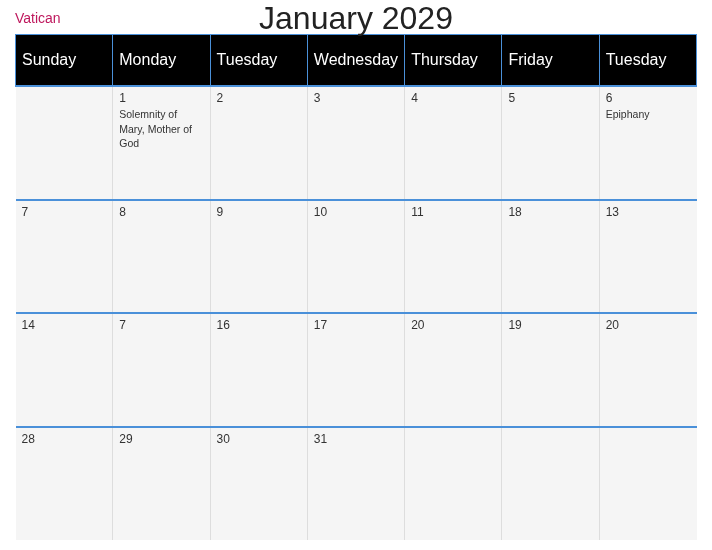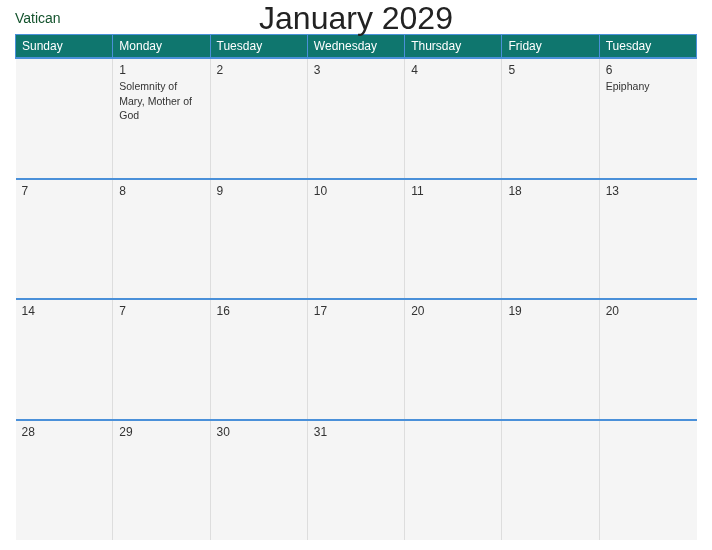--- a/index.html
+++ b/index.html
@@ -55,35 +55,35 @@
       font-size: 32px;
       font-weight: normal;
       color: #222;
       text-align: right;
       position: absolute;
       left: 50%;
       transform: translateX(-50%);
     }
     .country-label {
       font-size: 14px;
-      color: #14532d;
+      color: #be185d;
       text-align: right;
     }
     .calendar-table {
       width: 100%;
       border-collapse: collapse;
       flex: 1;
     }
     .calendar-table thead tr th {
-      background: #0f766e;
+      background: #000000;
       color: #fff;
-      font-size: 12px;
+      font-size: 16px;
       font-weight: normal;
       text-align: left;
-      padding: 4px 6px;
+      padding: 16px 6px;
       border: 1px solid #4a90d9;
     }
     .calendar-table tbody tr {
       border-top: 2px solid #4a90d9;
     }
     .calendar-table tbody tr td {
       width: calc(100% / 7);
       vertical-align: top;
       padding: 4px 6px;
       font-size: 12px;

